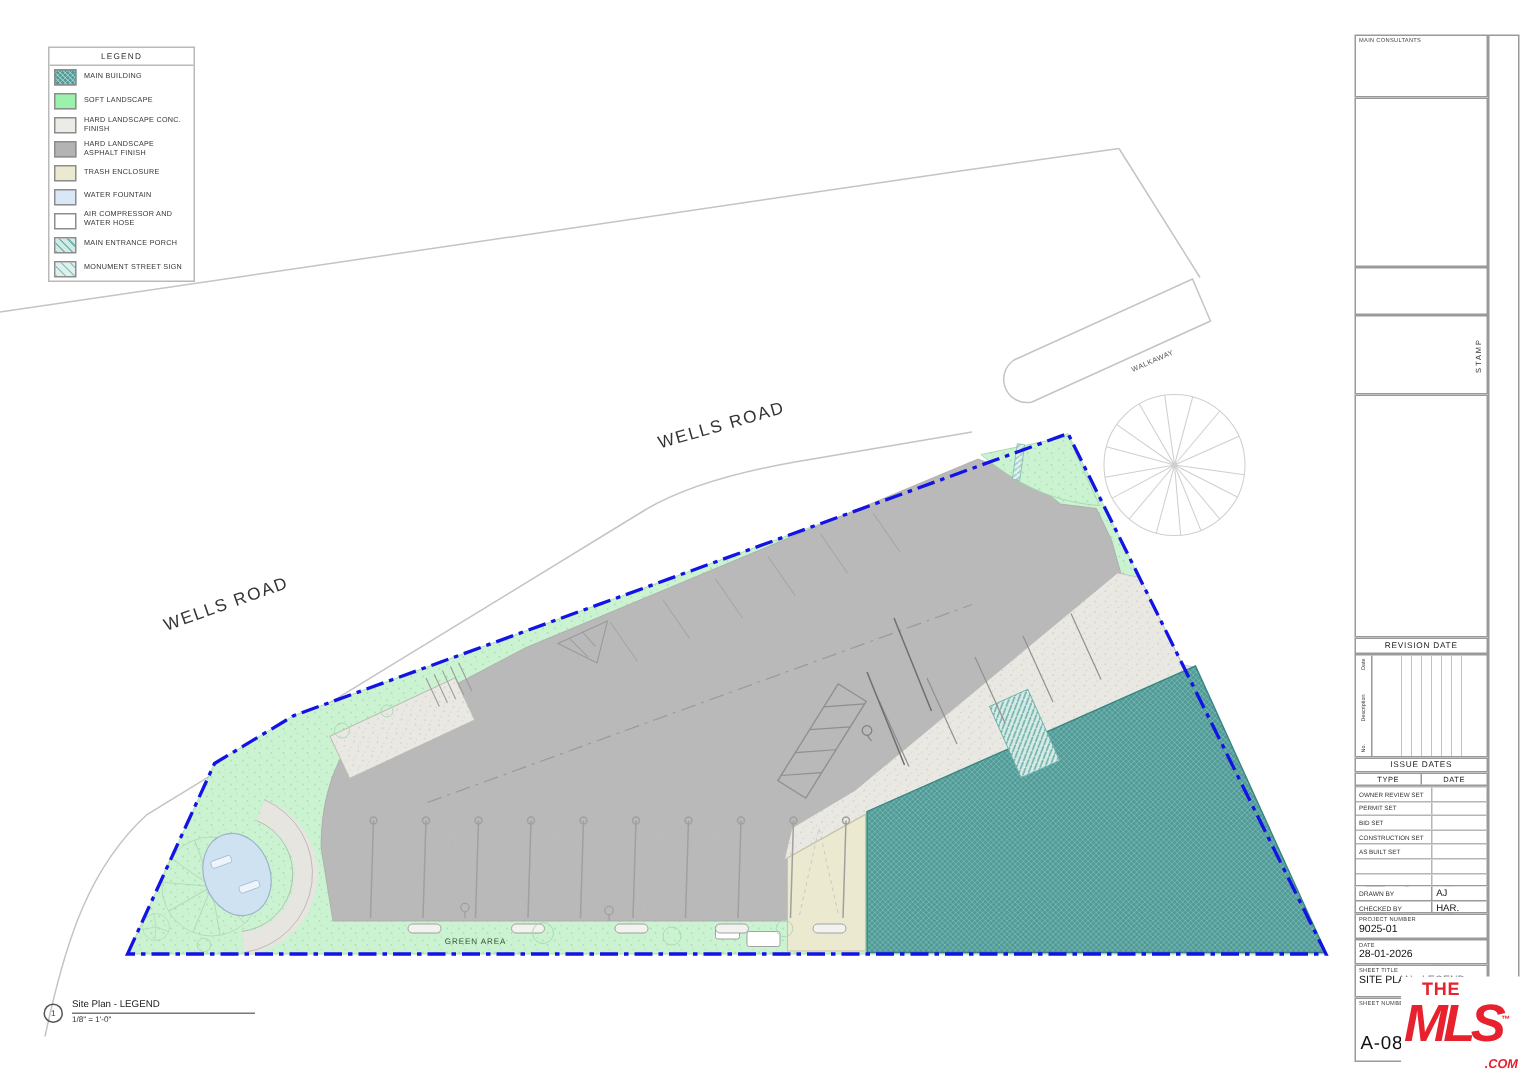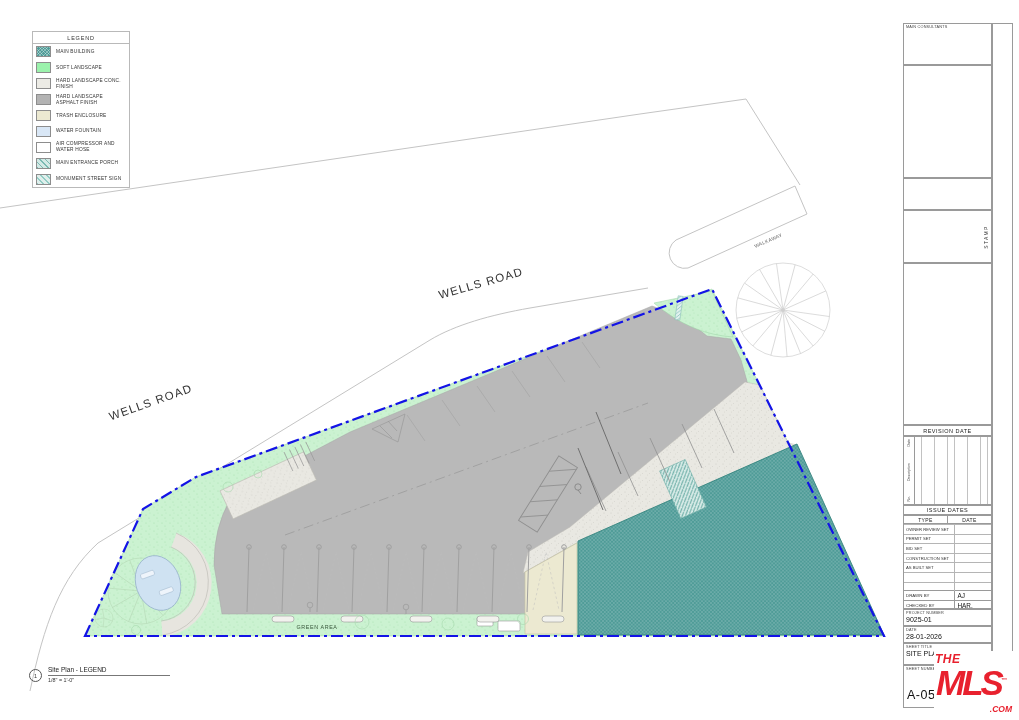--- a/index.html
+++ b/index.html
@@ -65,21 +65,21 @@
   .iss-row .c1{width:58%;font-size:4.2px;color:#333;display:flex;align-items:center;padding-left:2px;box-sizing:border-box;}
   .iss-row .c2{width:42%;border-left:.5px solid #b5b5b5;}
   .kv-row{display:flex;height:9px;border-top:.5px solid #9a9a9a;}
   .kv-row .k{width:58%;font-size:4.4px;color:#333;display:flex;align-items:center;padding-left:2px;box-sizing:border-box;}
   .kv-row .v{width:42%;border-left:.5px solid #9a9a9a;font-size:6.4px;color:#111;display:flex;align-items:center;padding-left:2px;box-sizing:border-box;}
   
   #tb-sheetno{position:absolute;left:3px;bottom:5px;font-size:12.5px;color:#111;letter-spacing:.5px;}
   
   #mls-logo{position:absolute;left:31px;top:628px;width:80px;height:64px;background:#fff;z-index:4;
       color:#E8212E;font-weight:800;line-height:1;}
-  #mls-logo .the{font-size:12px;letter-spacing:.5px;margin:2px 0 0 1px;font-style:italic;}
+  #mls-logo .the{font-size:12px;letter-spacing:.5px;margin:2px 0 0 14px;}
   #mls-logo .mls{font-size:35px;letter-spacing:-3px;margin-left:2px;font-style:italic;}
   #mls-logo .tm{font-size:6px;vertical-align:super;font-style:normal;}
   #mls-logo .com{position:absolute;right:2px;bottom:2px;font-size:8.5px;font-style:italic;}
 </style>
 </head>
 <body>
 
 <svg id="plan-svg" viewBox="0 0 1019 720">
   <defs>
     <pattern id="pConc" patternUnits="userSpaceOnUse" width="7" height="7">
@@ -436,21 +436,21 @@
   <div class="tb-box" style="top:603px;height:17px;">
     <div class="tiny-lab">DATE</div>
     <div class="tb-val">28-01-2026</div>
   </div>
   <div class="tb-box" style="top:620px;height:22px;">
     <div class="tiny-lab">SHEET TITLE</div>
     <div class="tb-val">SITE PLAN - LEGEND</div>
   </div>
   <div class="tb-box" style="top:642px;height:43px;">
     <div class="tiny-lab">SHEET NUMBER</div>
-    <div id="tb-sheetno">A-05</div>
+    <div id="tb-sheetno">A-08</div>
   </div>
 
   <div class="tb-side"></div>
 
   <div id="mls-logo">
     <div class="the">THE</div>
     <div class="mls"><span>MLS</span><span class="tm">™</span></div>
     <div class="com">.COM</div>
   </div>
 </div>

